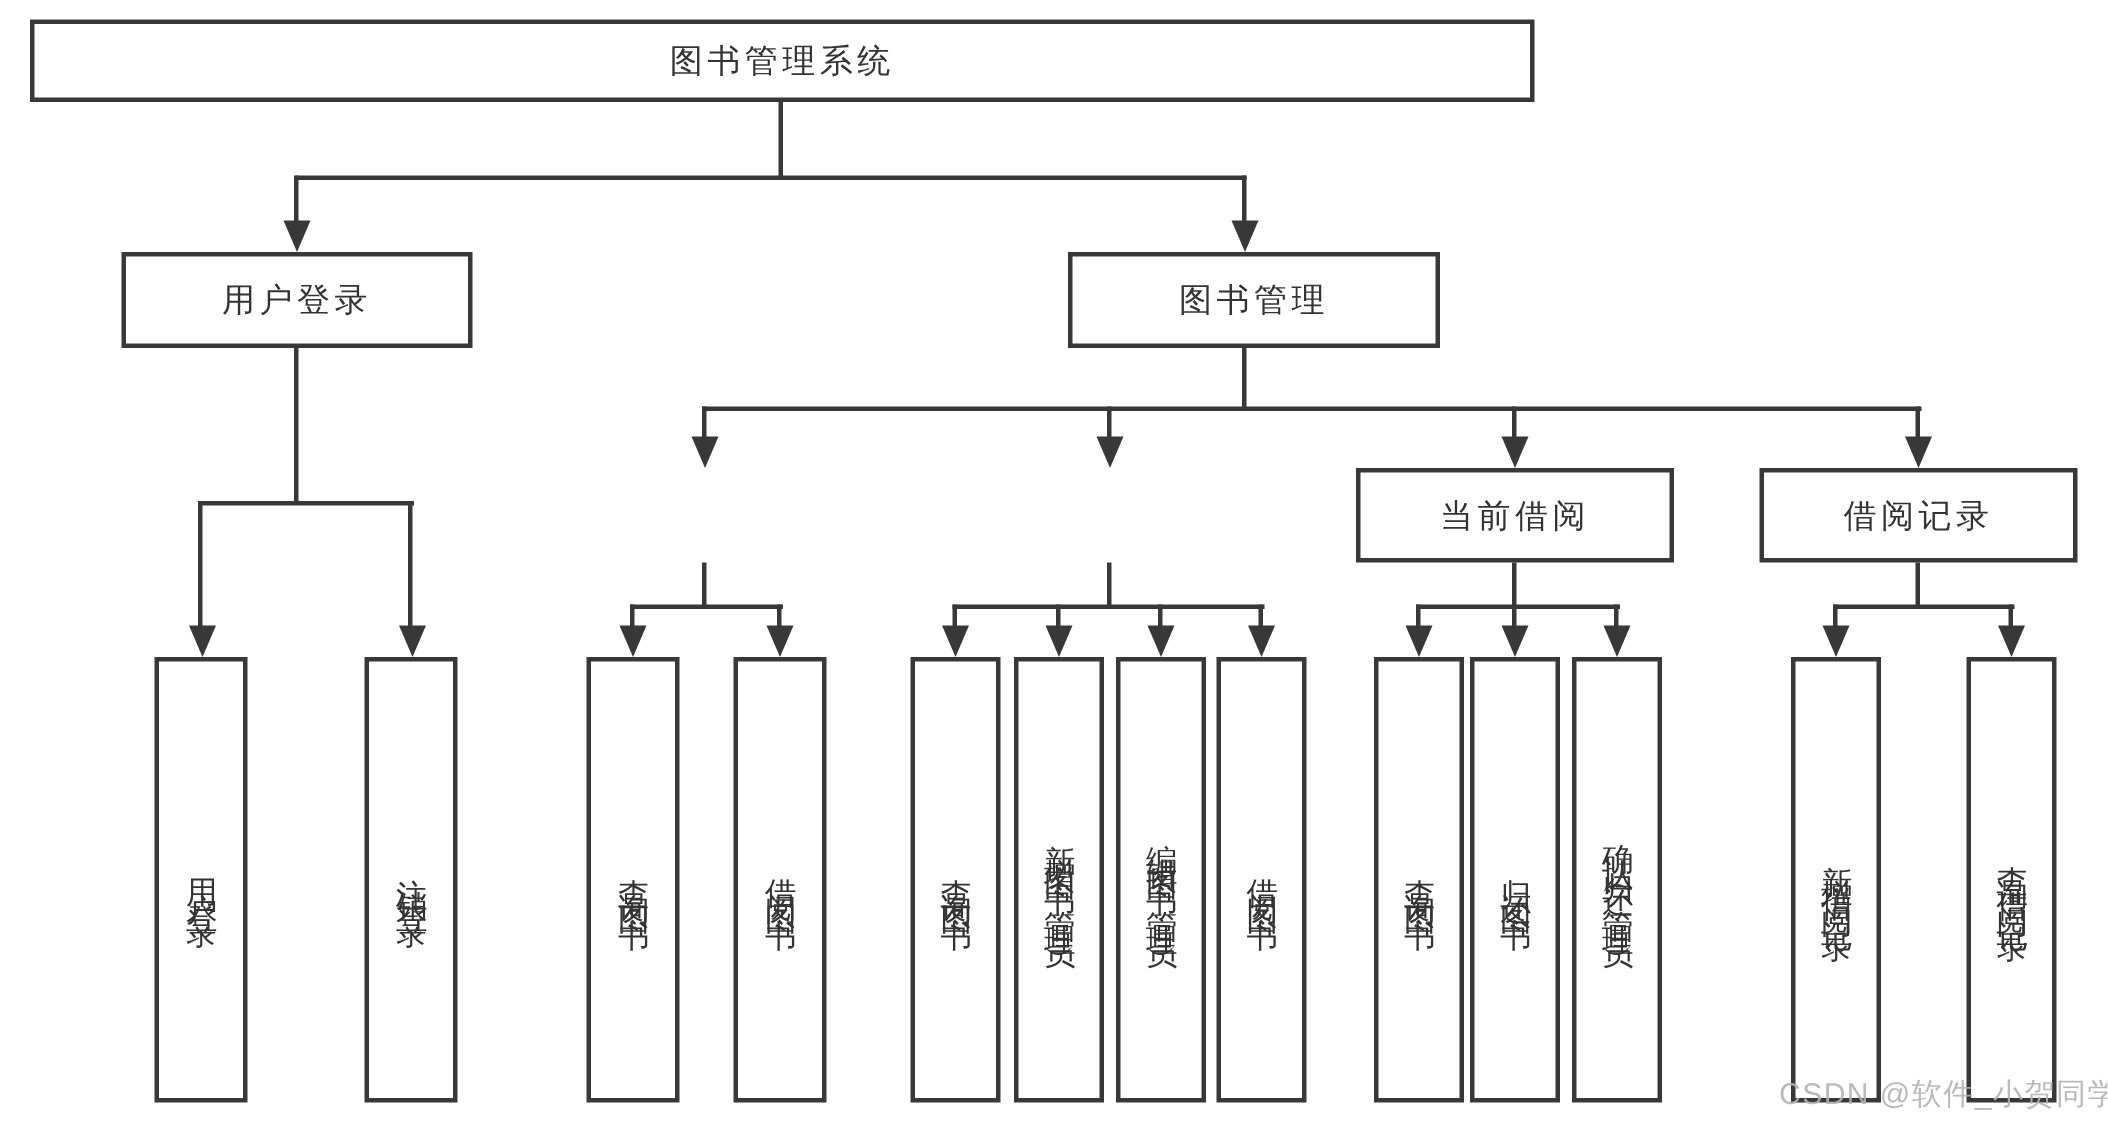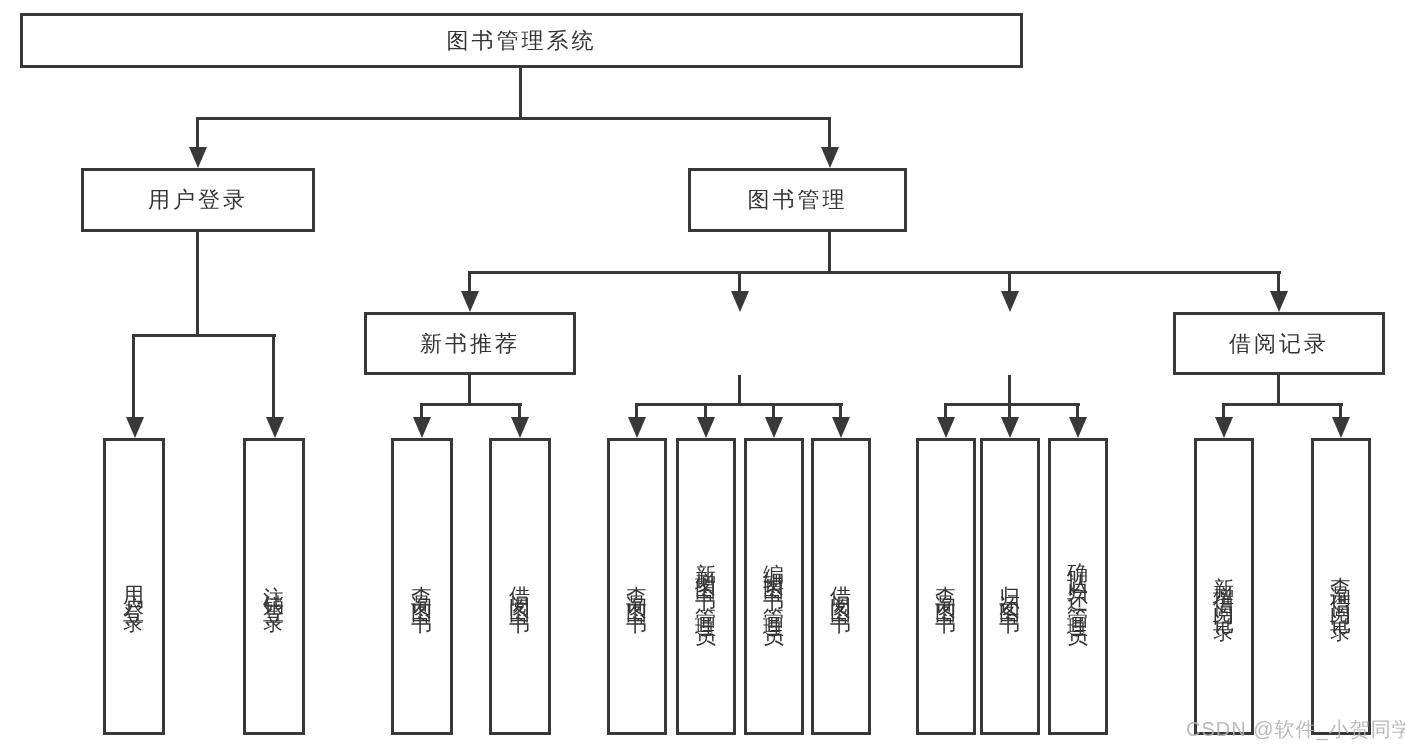--- a/index.html
+++ b/index.html
@@ -41,21 +41,21 @@
   <div class="vline" style="left:519px;top:68px;height:50px"></div>
   <div class="hline" style="left:197px;top:117px;width:634px"></div>
   <div class="vline" style="left:196px;top:117px;height:32px"></div>
   <div class="tri" style="left:189px;top:147px"></div>
   <div class="vline" style="left:828px;top:117px;height:32px"></div>
   <div class="tri" style="left:821px;top:147px"></div>
 
   <div class="box h" style="left:81px;top:168px;width:234px;height:64px">
     <span>用户登录</span>
   </div>
-  <div class="box h" style="left:688px;top:168px;width:219px;height:64px">
+  <div class="box h" style="left:712px;top:168px;width:248px;height:64px">
     <span>图书管理</span>
   </div>
 
   <div class="vline" style="left:196px;top:232px;height:104px"></div>
   <div class="hline" style="left:133px;top:334px;width:143px"></div>
   <div class="vline" style="left:132px;top:334px;height:84px"></div>
   <div class="tri" style="left:126px;top:417px"></div>
   <div class="vline" style="left:272px;top:334px;height:84px"></div>
   <div class="tri" style="left:266px;top:417px"></div>
 
@@ -63,22 +63,22 @@
   <div class="hline" style="left:468px;top:271px;width:813px"></div>
   <div class="vline" style="left:468px;top:271px;height:22px"></div>
   <div class="tri" style="left:461px;top:291px"></div>
   <div class="vline" style="left:738px;top:271px;height:22px"></div>
   <div class="tri" style="left:731px;top:291px"></div>
   <div class="vline" style="left:1008px;top:271px;height:22px"></div>
   <div class="tri" style="left:1001px;top:291px"></div>
   <div class="vline" style="left:1277px;top:271px;height:22px"></div>
   <div class="tri" style="left:1270px;top:291px"></div>
 
-  <div class="box h" style="left:364px;top:312px;width:212px;height:63px">
-    <span>新书推荐</span>
+  <div class="box h" style="left:904px;top:312px;width:212px;height:63px">
+    <span>当前借阅</span>
   </div>
   <div class="box h" style="left:1173px;top:312px;width:212px;height:63px">
     <span>借阅记录</span>
   </div>
 
   <div class="vline" style="left:468px;top:375px;height:30px"></div>
   <div class="vline" style="left:738px;top:375px;height:30px"></div>
   <div class="vline" style="left:1008px;top:375px;height:30px"></div>
   <div class="vline" style="left:1277px;top:375px;height:30px"></div>
 

